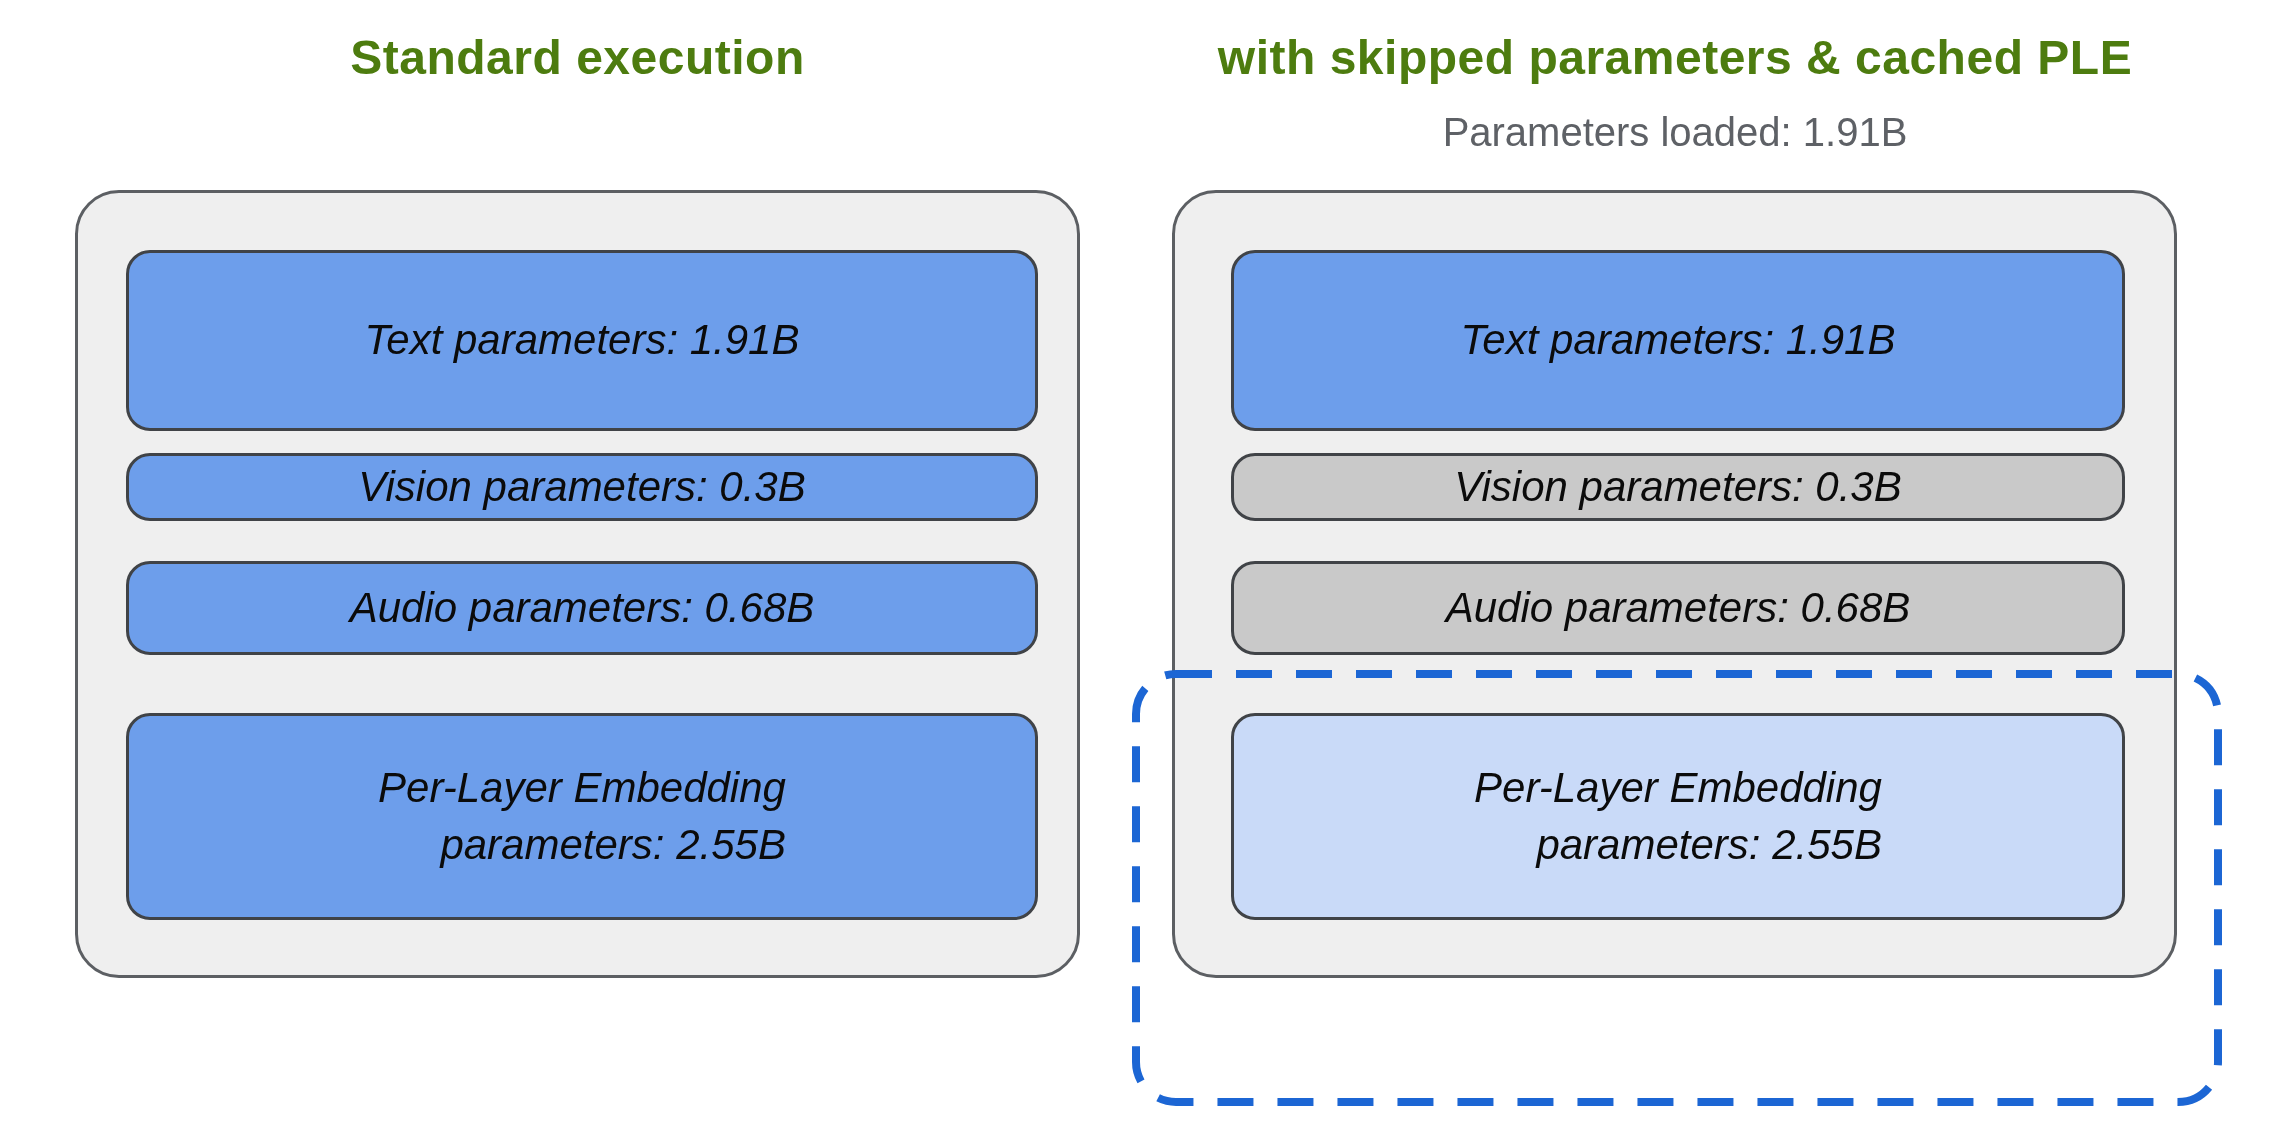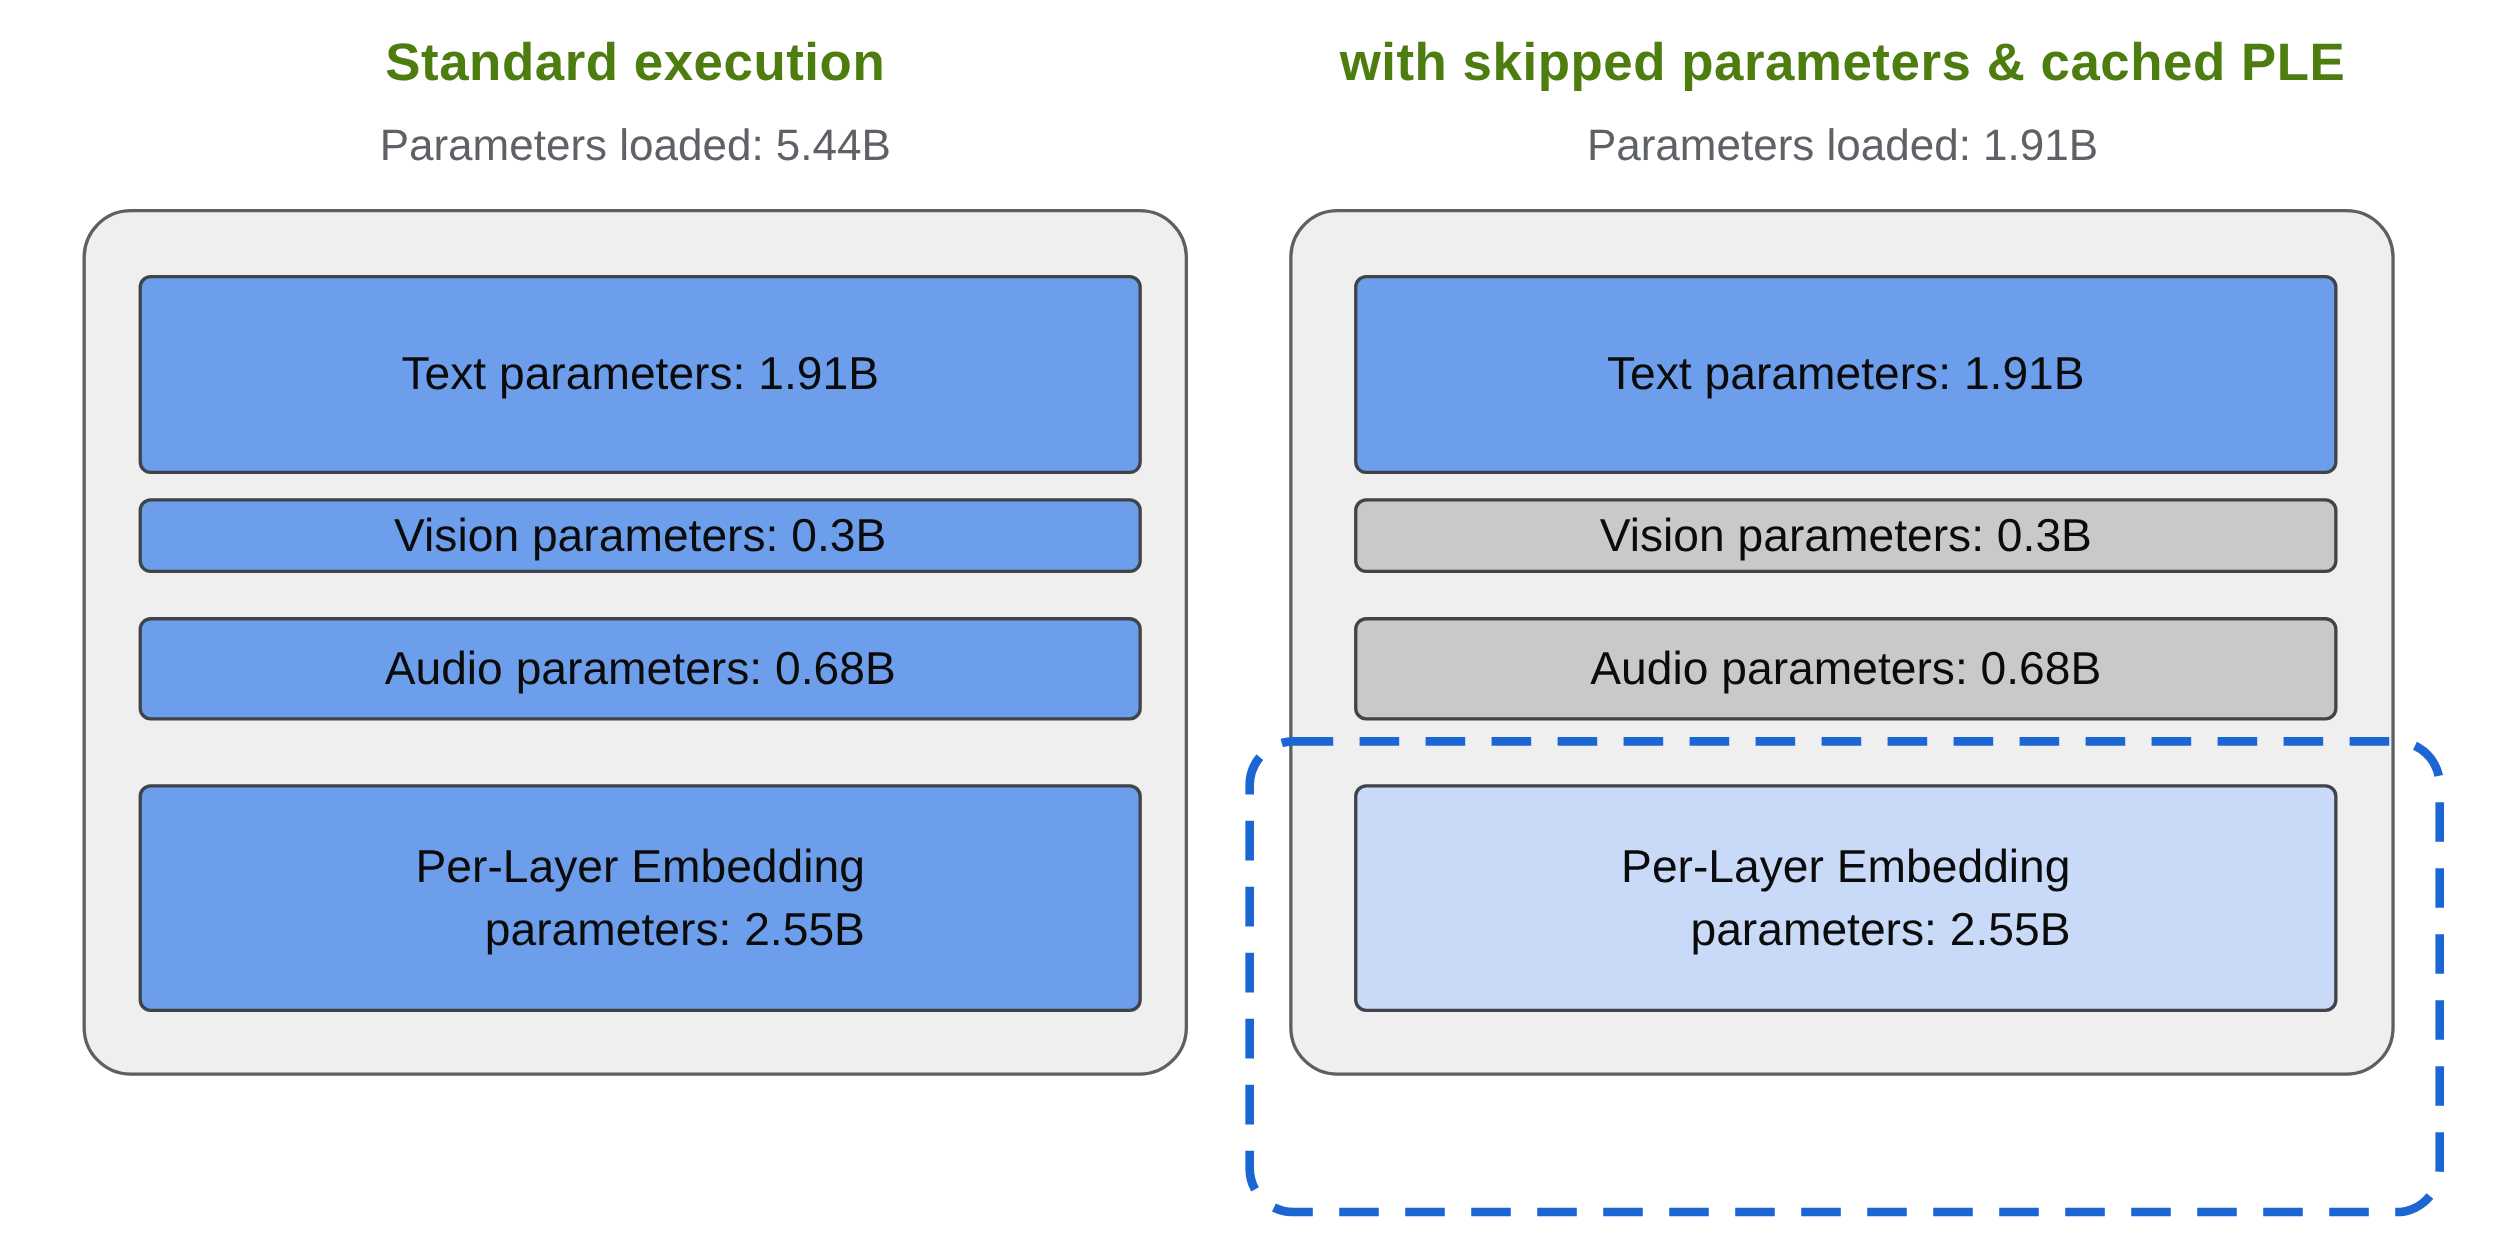--- a/index.html
+++ b/index.html
@@ -45,29 +45,30 @@
     border-radius: 44px;
     box-sizing: border-box;
   }
   .left-container  { left: 75px; }
   .right-container { left: 1172px; }
 
   .pbox {
     position: absolute;
     box-sizing: border-box;
     border: 3px solid #404347;
-    border-radius: 11px;
+    border-radius: 24px;
     display: flex;
     align-items: center;
     justify-content: center;
     text-align: center;
     font-size: 42px;
     color: #0b0b0b;
     line-height: 1.35;
     white-space: pre-line;
+    font-style: italic;
   }
   .left-container  .pbox { left: 48px; width: 912px; }
   .right-container .pbox { left: 56px; width: 894px; }
   .b1 { top: 57px;  height: 181px; }
   .b2 { top: 260px; height: 68px;  }
   .b3 { top: 368px; height: 94px;  }
   .b4 { top: 520px; height: 207px; text-align: right; }
 
   .fill-loaded  { background: #6d9eeb; }
   .fill-skipped { background: #c9c9c9; }
@@ -89,21 +90,20 @@
     color: #000000;
     z-index: 6;
   }
 </style>
 </head>
 <body>
 
 <div class="canvas">
 
   <div class="col-title left-head">Standard execution</div>
-  <div class="col-subtitle left-head"><span>Parameters loaded: </span><span>5.44B</span></div>
 
   <div class="col-title right-head">with skipped parameters &amp; cached PLE</div>
   <div class="col-subtitle right-head"><span>Parameters loaded: </span><span class="bold">1.91B</span></div>
 
   <div class="container left-container">
     <div class="pbox b1 fill-loaded">Text parameters: 1.91B</div>
     <div class="pbox b2 fill-loaded">Vision parameters: 0.3B</div>
     <div class="pbox b3 fill-loaded">Audio parameters: 0.68B</div>
     <div class="pbox b4 fill-loaded">Per-Layer Embedding
 parameters: 2.55B</div>

